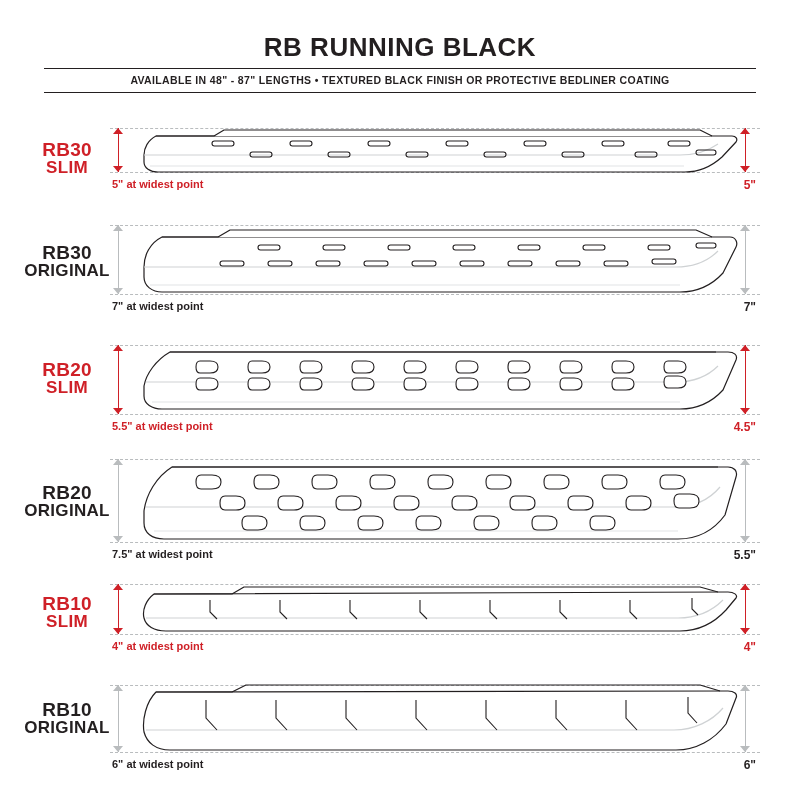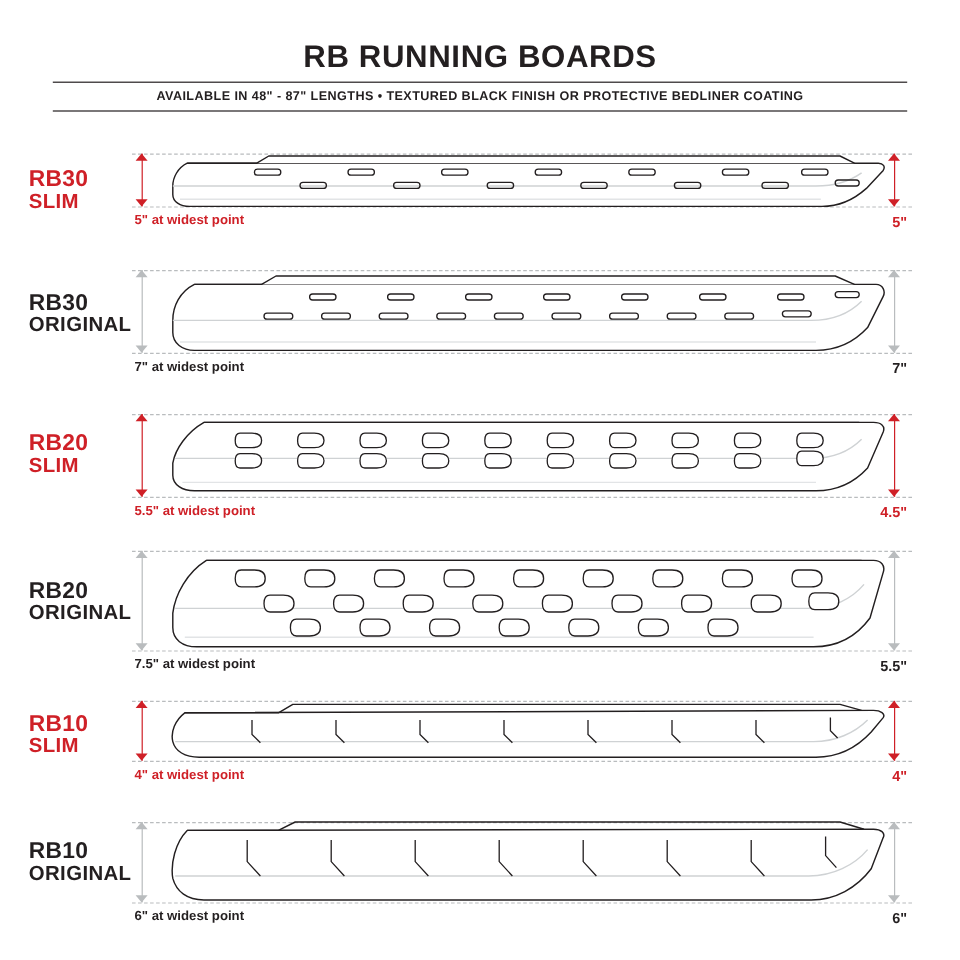--- a/index.html
+++ b/index.html
@@ -57,21 +57,21 @@
   
   .row {
     position: absolute;
     left: 0;
     width: 800px;
   }
   .row-label {
     position: absolute;
     left: 24px;
     width: 86px;
-    text-align: left;
+    text-align: center;
   }
   .row-model {
     font-size: 19px;
     font-weight: bold;
     line-height: 20px;
     letter-spacing: 0.2px;
   }
   .row-variant {
     font-size: 17px;
     font-weight: bold;
@@ -130,21 +130,21 @@
     position: absolute;
   }
   .board-wrap svg { display: block; }
 </style>
 </head>
 <body>
 
 <div id="page">
 
   <div class="header">
-    <div class="title">RB RUNNING BOARDS</div>
+    <div class="title">RB RUNNING BLACK</div>
     <div class="subtitle-rule-top"></div>
     <div class="subtitle">AVAILABLE IN 48" - 87" LENGTHS  •  TEXTURED BLACK FINISH OR PROTECTIVE BEDLINER COATING</div>
     <div class="subtitle-rule-bottom"></div>
   </div>
 
   <div class="row" style="top:110px;height:95px;">
     <div class="row-label" style="top:30px;">
       <div class="row-model red">RB30</div>
       <div class="row-variant red">SLIM</div>
     </div>

